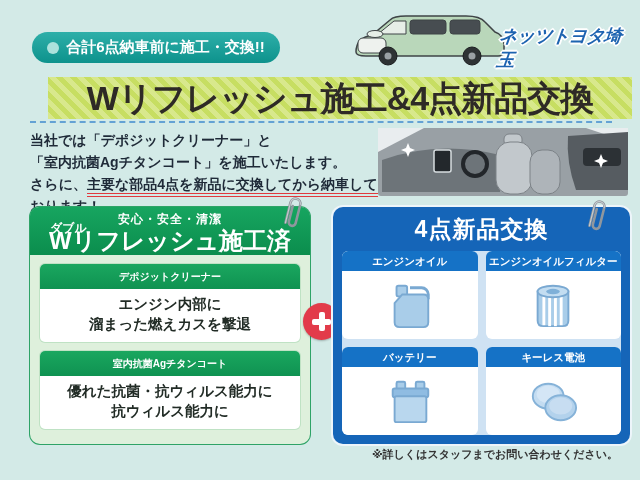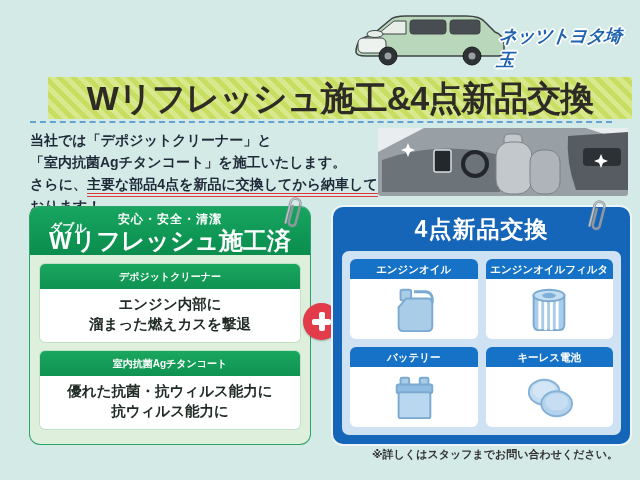--- a/index.html
+++ b/index.html
@@ -52,39 +52,43 @@
   .plus-badge{position:absolute;left:303px;top:303px;width:37px;height:37px;border-radius:50%;background:#e23b4a;
     box-shadow:0 1px 2px rgba(0,0,0,.25);}
   .plus-badge::before,.plus-badge::after{content:"";position:absolute;background:#fff;border-radius:2px;}
   .plus-badge::before{left:9px;top:15.5px;width:19px;height:6px;}
   .plus-badge::after{left:15.5px;top:9px;width:6px;height:19px;}
 
   
   .panel-blue{position:absolute;left:333px;top:207px;width:297px;height:237px;border-radius:10px;
     background:#1565b8;box-shadow:0 0 0 2px #edf5fa;}
   .pb-title{height:60px;line-height:44px;text-align:center;color:#fff;font-size:23px;font-weight:bold;letter-spacing:1px;}
-  .pb-body{position:absolute;left:9px;right:9px;top:44px;bottom:9px;background:#cfe2f3;border-radius:7px;padding:8px;}
+  .pb-body{position:absolute;left:9px;right:9px;top:44px;bottom:9px;background:#cfe2f3;border-radius:7px;}
   .parts-grid{display:grid;grid-template-columns:1fr 1fr;gap:8px;height:100%;}
   .part-cell{background:#fff;border-radius:6px;overflow:hidden;display:flex;flex-direction:column;}
   .part-bar{height:20px;line-height:20px;text-align:center;background:#1572c6;color:#fff;font-size:10.5px;font-weight:bold;}
   .part-body{flex:1;display:flex;align-items:center;justify-content:center;}
 
   
   .clip{position:absolute;}
   .clip-left{left:281px;top:193px;transform:rotate(14deg);}
   .clip-right{left:585px;top:196px;transform:rotate(14deg);}
 
   
   .footer-note{position:absolute;right:22px;top:447px;font-size:11px;font-weight:bold;color:#333;}
 </style>
 </head>
 <body>
 
 <div class="frame">
 
+  <div class="banner-pill">
+    <span class="banner-dot"></span>
+    <span>合計6点納車前に施工・交換!!</span>
+  </div>
 
   <svg class="car-illu" width="160" height="64" viewBox="0 0 160 64">
     <path d="M8 44 Q8 30 24 27 L42 12 Q46 8 58 8 L118 8 Q132 8 137 14 L147 24 Q156 27 156 37 L156 44 Q156 48 150 48 L18 48 Q8 48 8 44 Z" fill="#b9d7ba" stroke="#3f4447" stroke-width="1.5"></path>
     <polygon points="30,26 46,13 58,13 58,26" fill="#e6eee7" stroke="#3f4447"></polygon>
     <rect x="62" y="12" width="36" height="14" rx="3" fill="#474d51" stroke="#3f4447"></rect>
     <rect x="102" y="12" width="30" height="14" rx="3" fill="#474d51" stroke="#3f4447"></rect>
     <rect x="10" y="30" width="28" height="15" rx="5" fill="#eef2ee" stroke="#3f4447"></rect>
     <circle cx="40" cy="48" r="9" fill="#2e3234" stroke="#1b1d1f"></circle>
     <circle cx="40" cy="48" r="3.5" fill="#9aa0a4"></circle>
     <circle cx="124" cy="48" r="9" fill="#2e3234" stroke="#1b1d1f"></circle>

